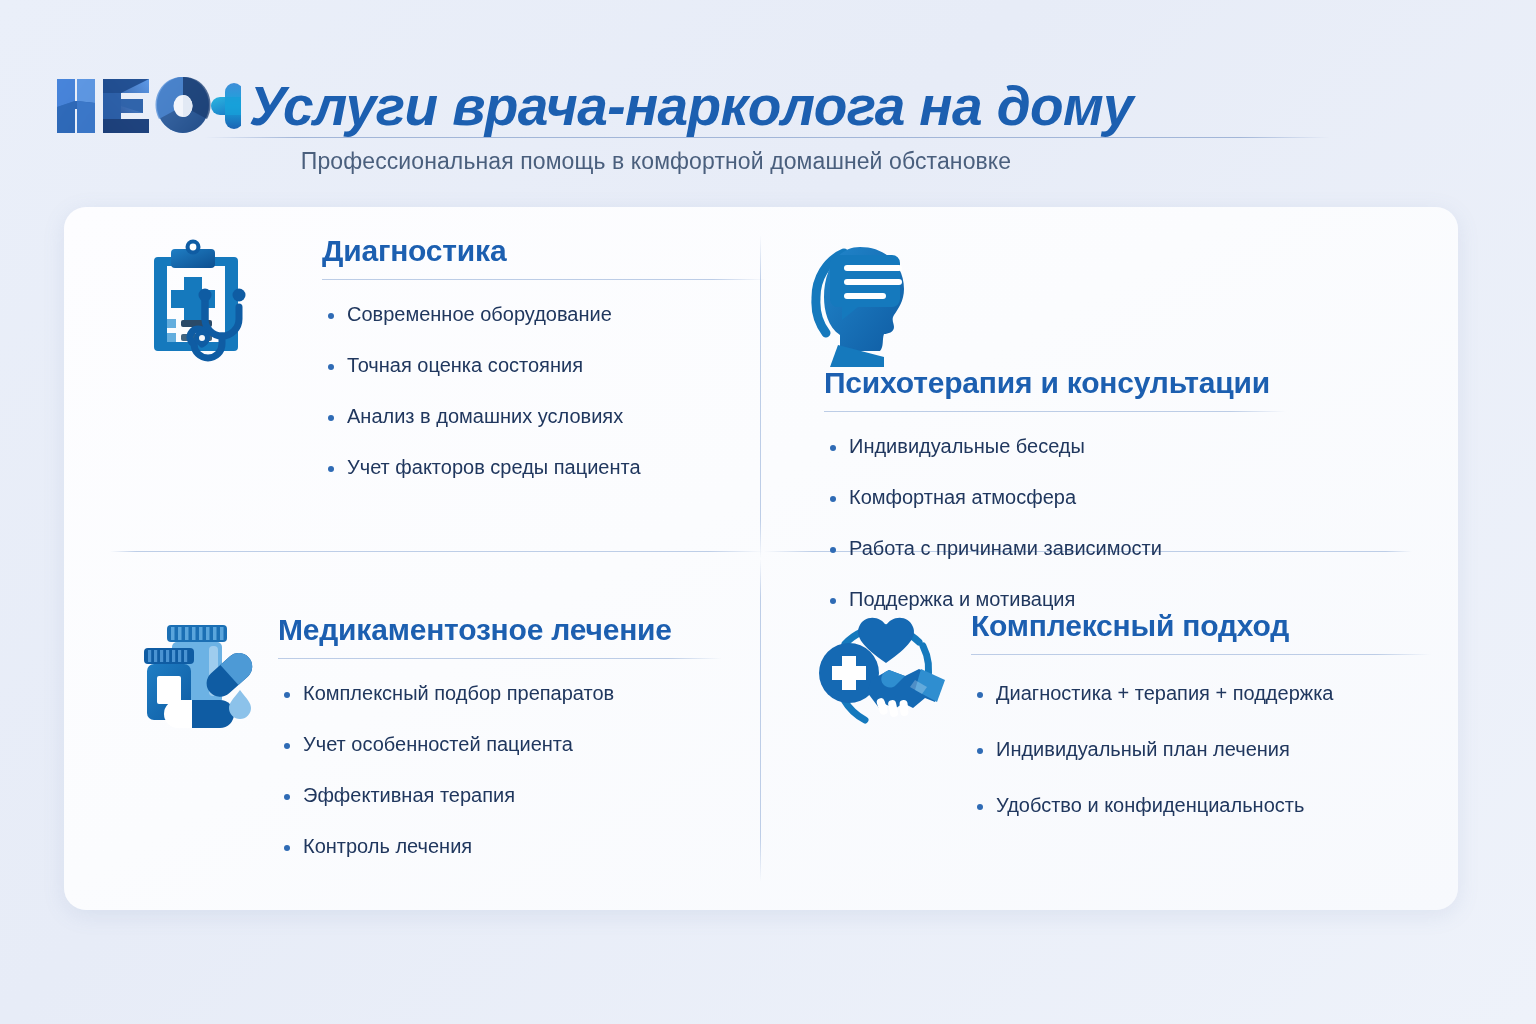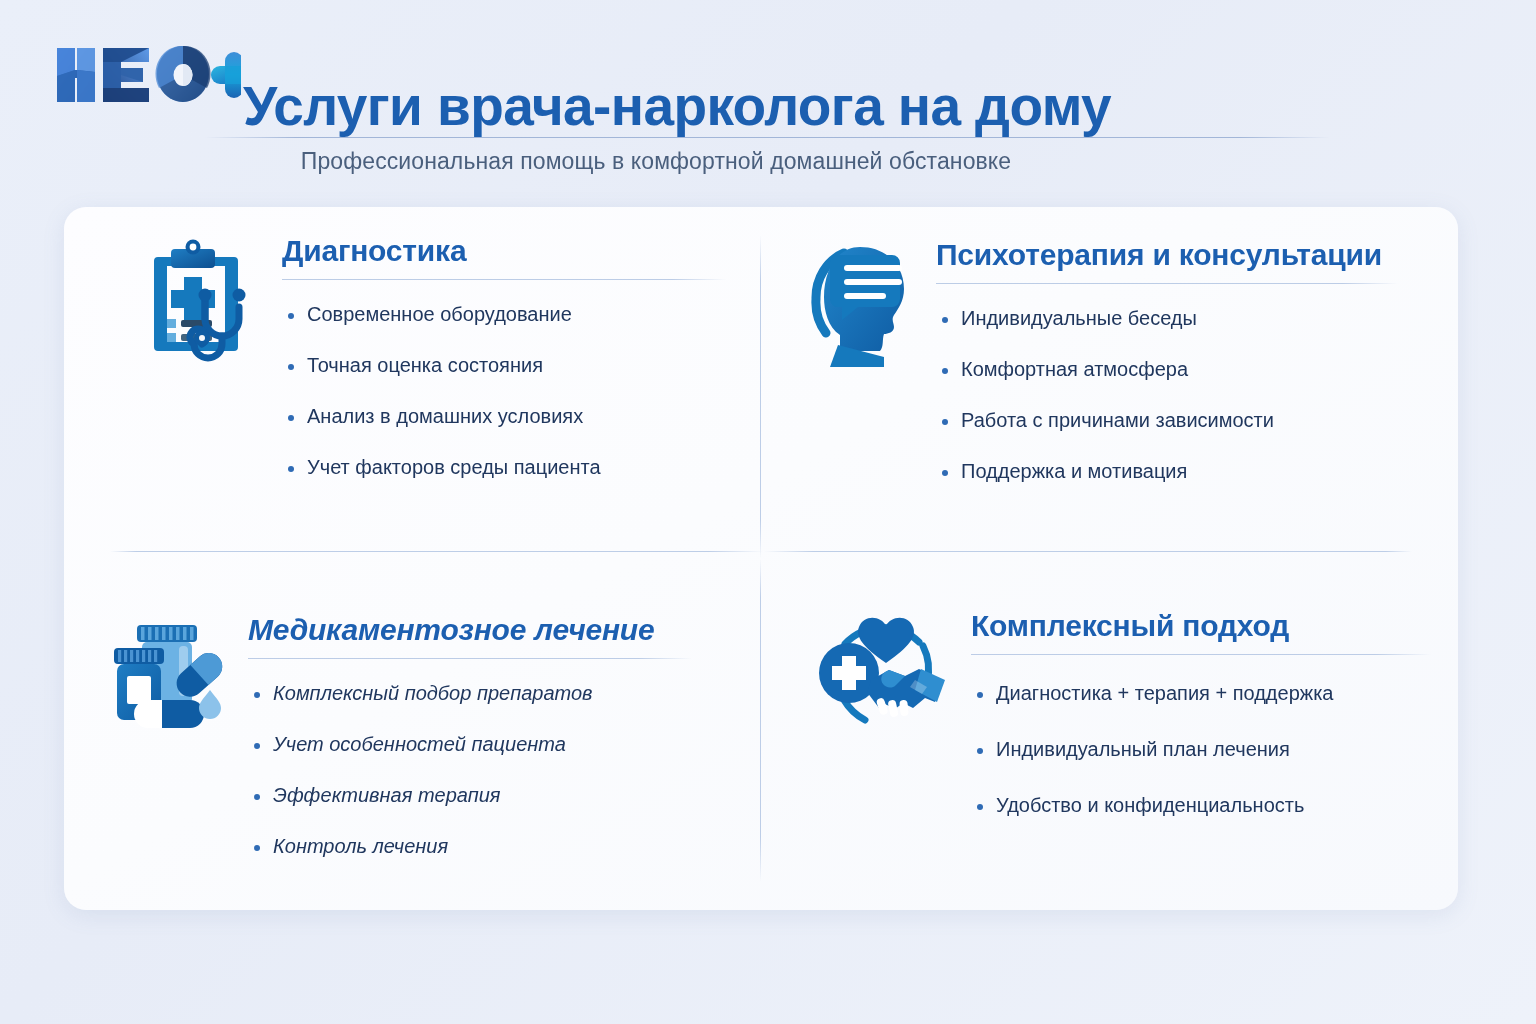--- a/index.html
+++ b/index.html
@@ -21,22 +21,23 @@
     left: 0;
     top: 0;
     width: 1536px;
     height: 196px;
   }
   .header-row {
     position: absolute;
     left: 55px;
     top: 42px;
     display: flex;
-    align-items: flex-start;
-    gap: 2px;
+    align-items: center;
+    gap: 8px;
+    font-style: italic;
   }
   .logo {
     display: flex;
     align-items: center;
     gap: 0px;
     height: 66px;
   }
   .logo svg { display: block; }
 
   .main-title {
@@ -122,23 +123,23 @@
     grid-template-columns: 696px 698px;
     grid-template-rows: 345px 358px;
   }
 
   .cell {
     position: relative;
     display: flex;
     align-items: flex-start;
     box-sizing: border-box;
   }
-  .cell.c1 { padding: 28px 0 0 78px; }
-  .cell.c2 { padding: 32px 0 0 40px; }
-  .cell.c3 { padding: 62px 0 0 40px; font-style: italic; }
+  .cell.c1 { padding: 28px 0 0 78px; gap: 40px; }
+  .cell.c2 { padding: 32px 0 0 40px; flex-direction: column; }
+  .cell.c3 { padding: 62px 0 0 70px; }
   .cell.c4 { padding: 58px 0 0 32px; margin-left: 23px; }
 
   .icon-wrap {
     flex: 0 0 auto;
     display: flex;
     align-items: flex-start;
     justify-content: center;
   }
   .icon-wrap svg { display: block; }
 

